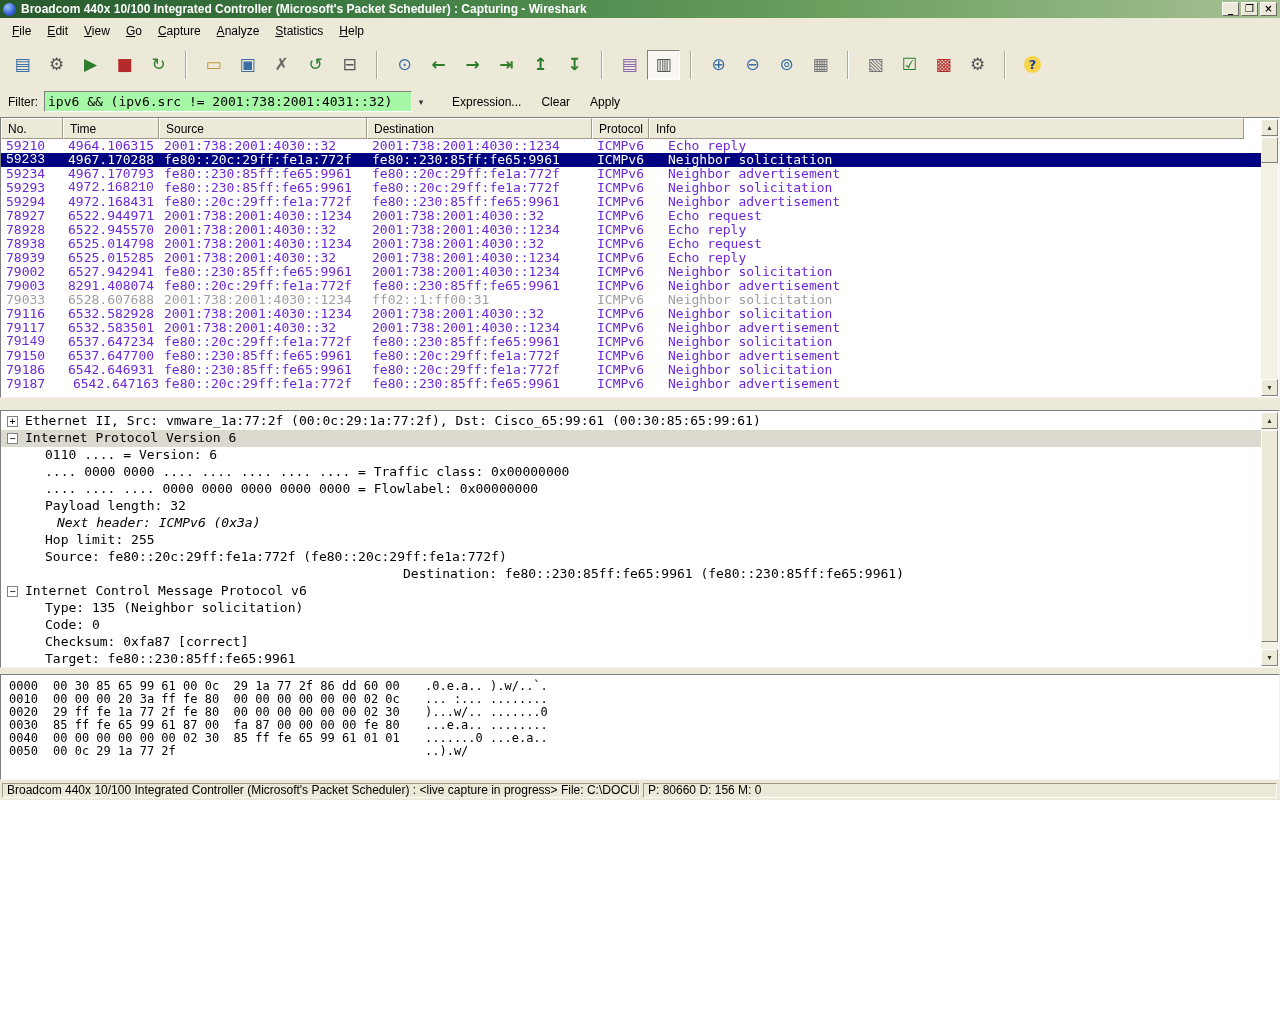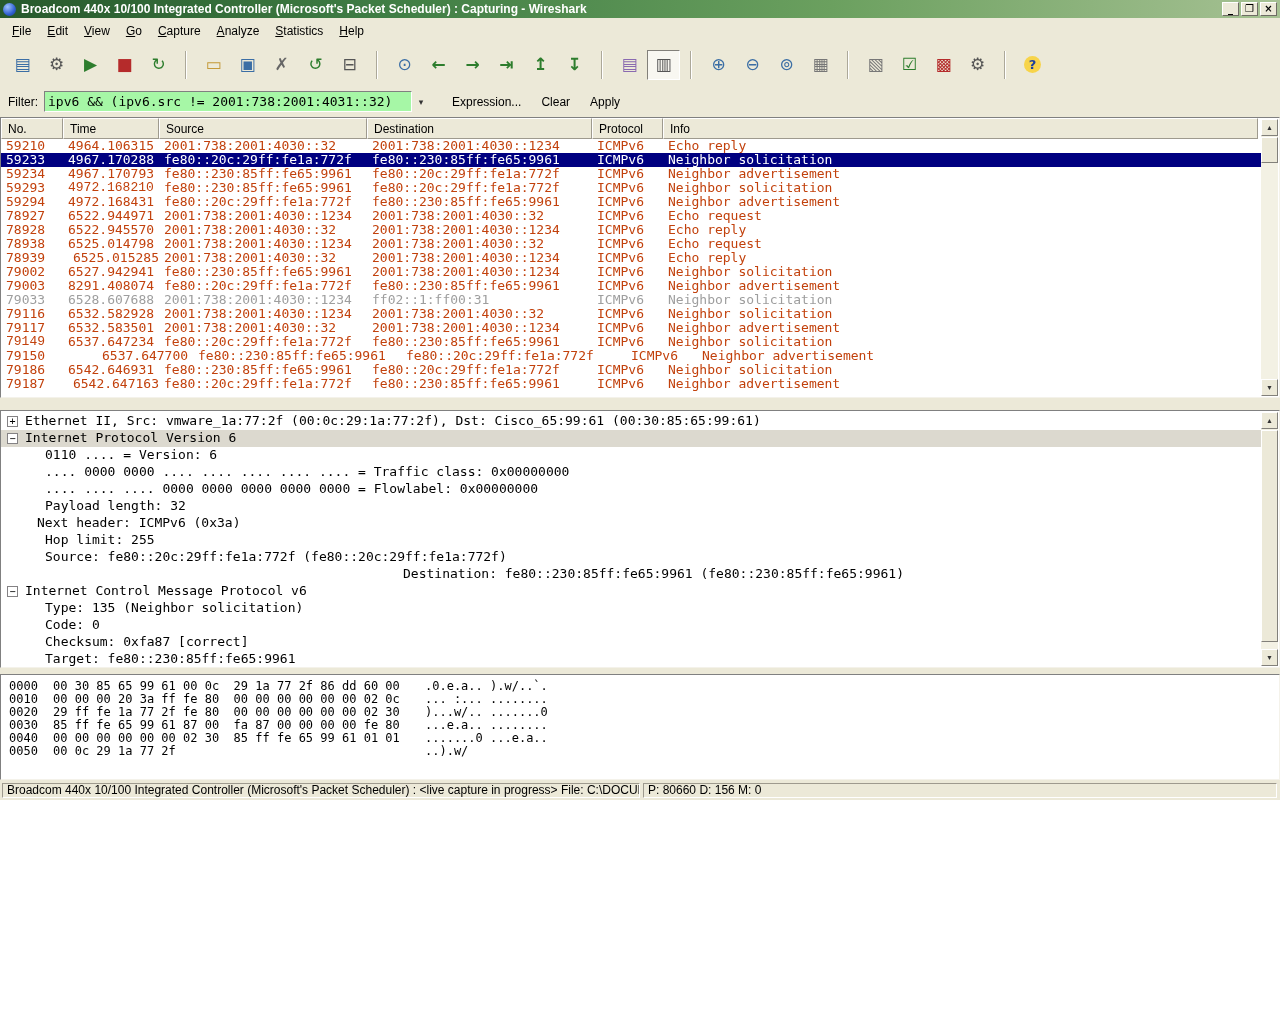--- a/index.html
+++ b/index.html
@@ -71,21 +71,21 @@
     padding:2px 10px; color:#000; }
   .flatbtn.exp { margin-left:12px; }
 
   
   .plist { position:absolute; top:117px; left:0; width:1280px; height:281px; background:#fff;
     border:1px solid; border-color:#808080 #f4f2ea #f4f2ea #808080; }
   .pl-header { position:absolute; top:0; left:0; right:17px; height:21px; display:flex; }
   .pl-hcell { height:21px; background:#ece9d8; border:1px solid; border-color:#fff #9e9a8e #9e9a8e #fff;
     font-size:12px; padding:3px 0 0 6px; overflow:hidden; white-space:nowrap; flex:none; }
   .pl-body { position:absolute; top:21px; left:0; right:17px; bottom:0; overflow:hidden; background:#fff; }
-  .pl-row { height:14px; display:flex; color:#c2410c; }
+  .pl-row { height:14px; display:flex; color:#6d28d9; }
   .pl-row.sel { background:#000080; color:#fff; }
   .pl-row.gray { color:#9e9e9e; }
   .pl-cell { font:13px "DejaVu Sans Mono",monospace; line-height:14px; white-space:pre;
     overflow:hidden; padding-left:5px; flex:none; }
 
   
   .vscroll { position:absolute; top:1px; right:1px; bottom:1px; width:17px; background:#f3f1e4; }
   .sb-btn { position:absolute; left:0; width:17px; height:17px; background:#ece9d8; border:1px solid;
     border-color:#fff #82807a #82807a #fff; display:flex; align-items:center; justify-content:center;
     font-size:7px; color:#333; }
@@ -253,34 +253,34 @@
       <button class="flatbtn" data-name="clear-button">Clear</button>
       <button class="flatbtn" data-name="apply-button">Apply</button>
     </div>
 
     <div class="plist" data-name="packet-list-pane">
       <div class="pl-header" id="pl-header" data-name="packet-list-header">
           <div class="pl-hcell" data-name="column-header-no" style="width: 62px;">No.</div>
           <div class="pl-hcell" data-name="column-header-time" style="width: 96px;">Time</div>
           <div class="pl-hcell" data-name="column-header-source" style="width: 208px;">Source</div>
           <div class="pl-hcell" data-name="column-header-destination" style="width: 225px;">Destination</div>
-          <div class="pl-hcell" data-name="column-header-protocol" style="width: 71px;">Protocol</div>
+          <div class="pl-hcell" data-name="column-header-protocol" style="width: 57px;">Protocol</div>
           <div class="pl-hcell" data-name="column-header-info" style="width: 595px;">Info</div>
         </div>
       <div class="pl-body" id="pl-body" data-name="packet-list-body">
           <div class="pl-row" data-name="packet-row">
             <div class="pl-cell" data-name="packet-no" style="width: 62px;">59210</div>
             <div class="pl-cell" data-name="packet-time" style="width: 96px;">4964.106315</div>
             <div class="pl-cell" data-name="packet-source" style="width: 208px;">2001:738:2001:4030::32</div>
             <div class="pl-cell" data-name="packet-destination" style="width: 225px;">2001:738:2001:4030::1234</div>
             <div class="pl-cell" data-name="packet-protocol" style="width: 71px;">ICMPv6</div>
             <div class="pl-cell" data-name="packet-info" style="width: 595px;">Echo reply</div>
           </div>
           <div class="pl-row sel" data-name="packet-row">
-            <div class="pl-cell" data-name="packet-no" style="width: 62px;">59233</div>
+            <div class="pl-cell" data-name="packet-no" style="width: 62px; font-family: Liberation Mono, monospace;">59233</div>
             <div class="pl-cell" data-name="packet-time" style="width: 96px;">4967.170288</div>
             <div class="pl-cell" data-name="packet-source" style="width: 208px;">fe80::20c:29ff:fe1a:772f</div>
             <div class="pl-cell" data-name="packet-destination" style="width: 225px;">fe80::230:85ff:fe65:9961</div>
             <div class="pl-cell" data-name="packet-protocol" style="width: 71px;">ICMPv6</div>
             <div class="pl-cell" data-name="packet-info" style="width: 595px;">Neighbor solicitation</div>
           </div>
           <div class="pl-row" data-name="packet-row">
             <div class="pl-cell" data-name="packet-no" style="width: 62px;">59234</div>
             <div class="pl-cell" data-name="packet-time" style="width: 96px;">4967.170793</div>
             <div class="pl-cell" data-name="packet-source" style="width: 208px;">fe80::230:85ff:fe65:9961</div>
@@ -323,21 +323,21 @@
           <div class="pl-row" data-name="packet-row">
             <div class="pl-cell" data-name="packet-no" style="width: 62px;">78938</div>
             <div class="pl-cell" data-name="packet-time" style="width: 96px;">6525.014798</div>
             <div class="pl-cell" data-name="packet-source" style="width: 208px;">2001:738:2001:4030::1234</div>
             <div class="pl-cell" data-name="packet-destination" style="width: 225px;">2001:738:2001:4030::32</div>
             <div class="pl-cell" data-name="packet-protocol" style="width: 71px;">ICMPv6</div>
             <div class="pl-cell" data-name="packet-info" style="width: 595px;">Echo request</div>
           </div>
           <div class="pl-row" data-name="packet-row">
             <div class="pl-cell" data-name="packet-no" style="width: 62px;">78939</div>
-            <div class="pl-cell" data-name="packet-time" style="width: 96px; text-align: right;">6525.015285</div>
+            <div class="pl-cell" data-name="packet-time" style="width: 96px;">6525.015285</div>
             <div class="pl-cell" data-name="packet-source" style="width: 208px;">2001:738:2001:4030::32</div>
             <div class="pl-cell" data-name="packet-destination" style="width: 225px;">2001:738:2001:4030::1234</div>
             <div class="pl-cell" data-name="packet-protocol" style="width: 71px;">ICMPv6</div>
             <div class="pl-cell" data-name="packet-info" style="width: 595px;">Echo reply</div>
           </div>
           <div class="pl-row" data-name="packet-row">
             <div class="pl-cell" data-name="packet-no" style="width: 62px;">79002</div>
             <div class="pl-cell" data-name="packet-time" style="width: 96px;">6527.942941</div>
             <div class="pl-cell" data-name="packet-source" style="width: 208px;">fe80::230:85ff:fe65:9961</div>
             <div class="pl-cell" data-name="packet-destination" style="width: 225px;">2001:738:2001:4030::1234</div>
@@ -379,21 +379,21 @@
           <div class="pl-row" data-name="packet-row">
             <div class="pl-cell" data-name="packet-no" style="width: 62px; font-family: Liberation Mono, monospace;">79149</div>
             <div class="pl-cell" data-name="packet-time" style="width: 96px;">6537.647234</div>
             <div class="pl-cell" data-name="packet-source" style="width: 208px;">fe80::20c:29ff:fe1a:772f</div>
             <div class="pl-cell" data-name="packet-destination" style="width: 225px;">fe80::230:85ff:fe65:9961</div>
             <div class="pl-cell" data-name="packet-protocol" style="width: 71px;">ICMPv6</div>
             <div class="pl-cell" data-name="packet-info" style="width: 595px;">Neighbor solicitation</div>
           </div>
           <div class="pl-row" data-name="packet-row">
             <div class="pl-cell" data-name="packet-no" style="width: 62px;">79150</div>
-            <div class="pl-cell" data-name="packet-time" style="width: 96px; margin-left: 34px;">6537.647700</div>
+            <div class="pl-cell" data-name="packet-time" style="width: 96px;">6537.647700</div>
             <div class="pl-cell" data-name="packet-source" style="width: 208px;">fe80::230:85ff:fe65:9961</div>
             <div class="pl-cell" data-name="packet-destination" style="width: 225px;">fe80::20c:29ff:fe1a:772f</div>
             <div class="pl-cell" data-name="packet-protocol" style="width: 71px;">ICMPv6</div>
             <div class="pl-cell" data-name="packet-info" style="width: 595px;">Neighbor advertisement</div>
           </div>
           <div class="pl-row" data-name="packet-row">
             <div class="pl-cell" data-name="packet-no" style="width: 62px;">79186</div>
             <div class="pl-cell" data-name="packet-time" style="width: 96px;">6542.646931</div>
             <div class="pl-cell" data-name="packet-source" style="width: 208px;">fe80::230:85ff:fe65:9961</div>
             <div class="pl-cell" data-name="packet-destination" style="width: 225px;">fe80::20c:29ff:fe1a:772f</div>
@@ -423,21 +423,21 @@
     <div class="split1" data-name="pane-splitter-top"></div>
 
     <div class="details" data-name="packet-details-pane">
       <div class="det-body" id="details-body" data-name="packet-details-tree">
           <div class="dline" data-name="detail-row"><span class="expander" data-name="expander-collapsed-icon">+</span><span class="dtext" data-name="detail-text">Ethernet II, Src: vmware_1a:77:2f (00:0c:29:1a:77:2f), Dst: Cisco_65:99:61 (00:30:85:65:99:61)</span></div>
           <div class="dline sel" data-name="detail-row"><span class="expander" data-name="expander-expanded-icon">−</span><span class="dtext" data-name="detail-text">Internet Protocol Version 6</span></div>
           <div class="dline" data-name="detail-row" style="padding-left: 44px;"><span class="dtext" data-name="detail-text">0110 .... = Version: 6</span></div>
           <div class="dline" data-name="detail-row" style="padding-left: 44px;"><span class="dtext" data-name="detail-text">.... 0000 0000 .... .... .... .... .... = Traffic class: 0x00000000</span></div>
           <div class="dline" data-name="detail-row" style="padding-left: 44px;"><span class="dtext" data-name="detail-text">.... .... .... 0000 0000 0000 0000 0000 = Flowlabel: 0x00000000</span></div>
           <div class="dline" data-name="detail-row" style="padding-left: 44px;"><span class="dtext" data-name="detail-text">Payload length: 32</span></div>
-          <div class="dline" data-name="detail-row" style="padding-left: 36px;"><span class="dtext" data-name="detail-text">Next header: ICMPv6 (0x3a)</span></div>
+          <div class="dline" data-name="detail-row" style="padding-left: 56px; font-style: italic;"><span class="dtext" data-name="detail-text">Next header: ICMPv6 (0x3a)</span></div>
           <div class="dline" data-name="detail-row" style="padding-left: 44px;"><span class="dtext" data-name="detail-text">Hop limit: 255</span></div>
           <div class="dline" data-name="detail-row" style="padding-left: 44px;"><span class="dtext" data-name="detail-text">Source: fe80::20c:29ff:fe1a:772f (fe80::20c:29ff:fe1a:772f)</span></div>
           <div class="dline" data-name="detail-row" style="padding-left: 44px; text-align: center;"><span class="dtext" data-name="detail-text">Destination: fe80::230:85ff:fe65:9961 (fe80::230:85ff:fe65:9961)</span></div>
           <div class="dline" data-name="detail-row"><span class="expander" data-name="expander-expanded-icon">−</span><span class="dtext" data-name="detail-text">Internet Control Message Protocol v6</span></div>
           <div class="dline" data-name="detail-row" style="padding-left: 44px;"><span class="dtext" data-name="detail-text">Type: 135 (Neighbor solicitation)</span></div>
           <div class="dline" data-name="detail-row" style="padding-left: 44px;"><span class="dtext" data-name="detail-text">Code: 0</span></div>
           <div class="dline" data-name="detail-row" style="padding-left: 44px;"><span class="dtext" data-name="detail-text">Checksum: 0xfa87 [correct]</span></div>
           <div class="dline" data-name="detail-row" style="padding-left: 44px;"><span class="dtext" data-name="detail-text">Target: fe80::230:85ff:fe65:9961</span></div>
         </div>
       <div class="vscroll" data-name="details-scrollbar">

